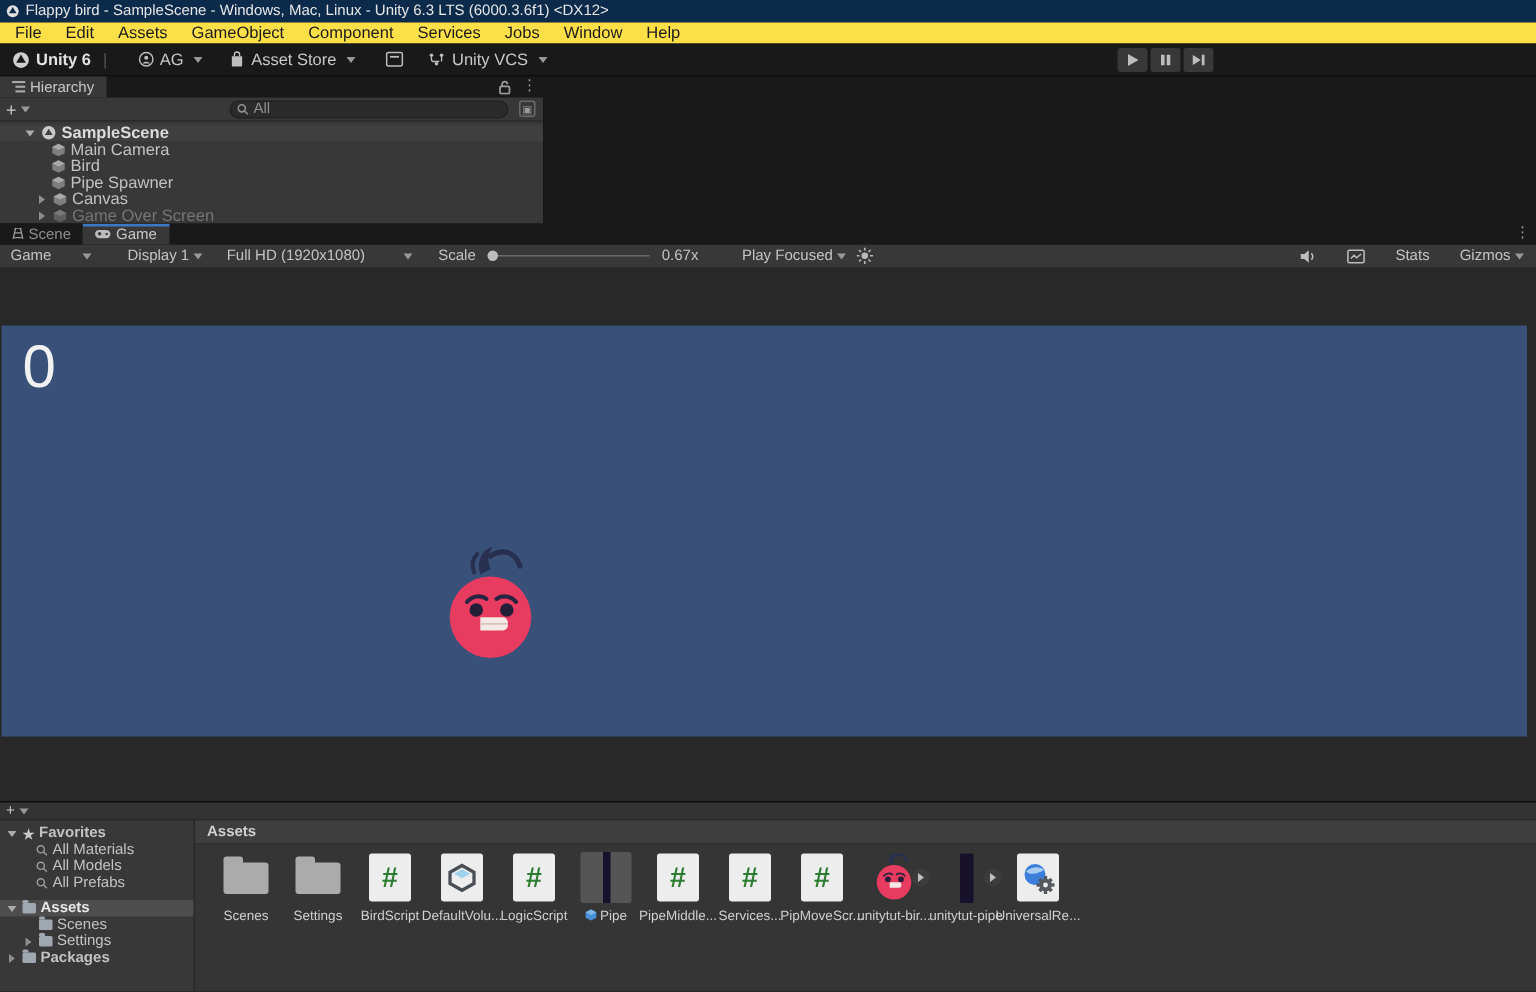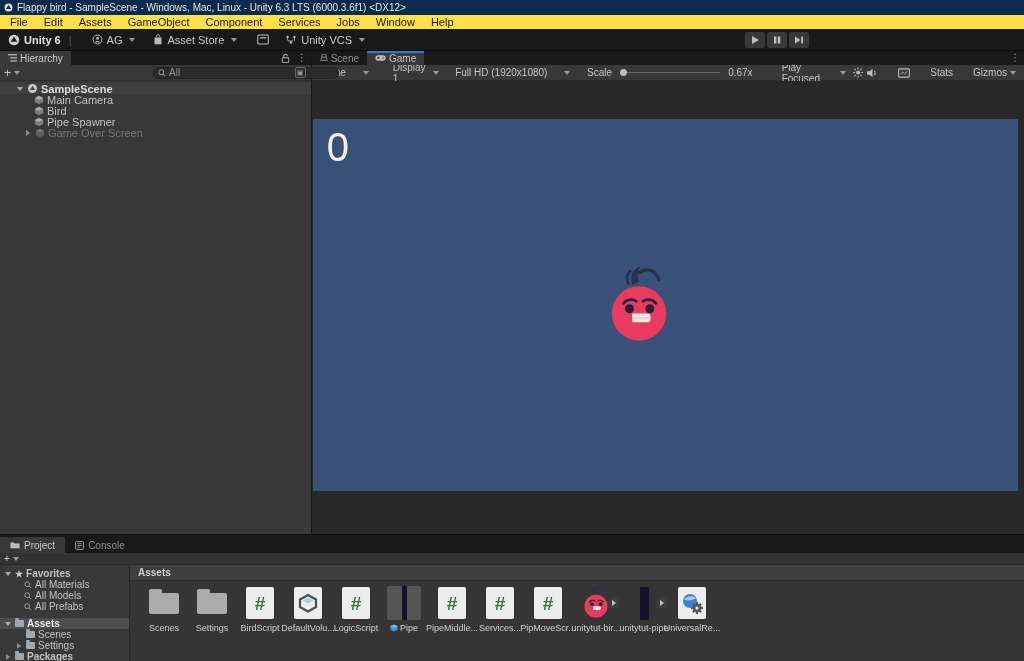--- a/index.html
+++ b/index.html
@@ -18,21 +18,21 @@
   .tb-btn { display:flex; align-items:center; gap:4px; background:transparent; border:none;
     color:#C8C8C8; font-size:11px; padding:2px 4px; border-radius:3px; }
   .tb-sep { color:#555; margin:0 4px; }
   .caret { width:0; height:0; border-left:3px solid transparent; border-right:3px solid transparent;
     border-top:4px solid #999; display:inline-block; margin-left:3px; }
   .play-controls { position:absolute; left:745px; top:3px; display:flex; gap:2px; }
   .pc-btn { width:20px; height:16px; background:#383838; border:none; border-radius:2px;
     display:flex; align-items:center; justify-content:center; }
 
   
-  .main { height:483px; display:flex; }
+  .main { height:483px; display:flex;flex-direction:column; }
   .panel-tabs { height:14px; background:#191919; display:flex; align-items:flex-end; font-size:10px; color:#B4B4B4; position:relative; }
   .ptab { height:14px; display:flex; align-items:center; gap:3px; padding:0 8px; background:#191919; color:#8F8F8F; }
   .ptab.active { background:#383838; color:#C8C8C8; }
   .ptab.accent-top { box-shadow:inset 0 2px 0 #3C78C8; }
   .tabs-right { position:absolute; right:4px; top:0; height:14px; display:flex; align-items:center; gap:7px; }
   .kebab { color:#9B9B9B; font-size:10px; line-height:10px; }
 
   .hier-panel { width:363px; display:flex; flex-direction:column; border-right:1px solid #161616; }
   .hier-toolbar { height:16px; background:#383838; border-bottom:1px solid #2b2b2b;
     display:flex; align-items:center; padding:0 4px; color:#BDBDBD; font-size:10px; position:relative; }
@@ -241,20 +241,30 @@
           </svg>
         <span>Bird</span>
       </div>
       <div class="trow" style="padding-left:34px">
         <svg width="10" height="10" viewBox="0 0 12 12">
             <polygon points="6,1 11,3.5 11,8.5 6,11 1,8.5 1,3.5" fill="#7E7E7E"></polygon>
             <polygon points="6,1 11,3.5 6,6 1,3.5" fill="#A9A9A9"></polygon>
           </svg>
         <span>Pipe Spawner</span>
       </div>
+      <div class="trow" style="padding-left:24px">
+        <span class="arr-slot">
+            <span class="arr-r"></span>
+          </span>
+        <svg width="10" height="10" viewBox="0 0 12 12">
+            <polygon points="6,1 11,3.5 11,8.5 6,11 1,8.5 1,3.5" fill="#7E7E7E"></polygon>
+            <polygon points="6,1 11,3.5 6,6 1,3.5" fill="#A9A9A9"></polygon>
+          </svg>
+        <span>Canvas</span>
+      </div>
       <div class="trow dim" style="padding-left:24px">
         <span class="arr-slot">
             <span class="arr-r"></span>
           </span>
         <svg width="10" height="10" viewBox="0 0 12 12">
             <polygon points="6,1 11,3.5 11,8.5 6,11 1,8.5 1,3.5" fill="#5F5F5F"></polygon>
             <polygon points="6,1 11,3.5 6,6 1,3.5" fill="#787878"></polygon>
           </svg>
         <span>Game Over Screen</span>
       </div>
@@ -338,35 +348,20 @@
           <circle cx="66" cy="63" r="6.6" fill="#241F38"></circle>
           <path d="M40 70 h22 a5 5 0 0 1 5 5 v3 a5 5 0 0 1 -5 5 h-22 z" fill="#F5E9E5"></path>
           <path d="M40 76.5 H67" stroke="#D9C0BD" stroke-width="1.6"></path>
         </svg>
       </div>
     </div>
   </div>
 </div>
 
 <div class="bottom">
-  <div class="bottom-tabs">
-    <div class="btab active">
-      <svg width="10" height="8" viewBox="0 0 12 9">
-          <path d="M0.5 1.5 h4 l1 1.3 h6 v5.7 h-11 z" fill="#BDBDBD"></path>
-        </svg>
-      <span>Project</span>
-    </div>
-    <div class="btab">
-      <svg width="9" height="9" viewBox="0 0 10 10">
-          <rect x="0.6" y="0.6" width="8.8" height="8.8" rx="1" fill="none" stroke="#9B9B9B" stroke-width="1.1"></rect>
-          <path d="M2.5 3 h5 M2.5 5 h5 M2.5 7 h3" stroke="#9B9B9B" stroke-width="1"></path>
-        </svg>
-      <span>Console</span>
-    </div>
-  </div>
   <div class="plus-row">
     <span style="display:flex;align-items:center">
       <span>+</span>
         <span class="caret"></span>
     </span>
   </div>
   <div class="proj-body">
     <div class="proj-tree">
       <div class="prow bold" style="padding-left:4px">
         <span class="arr-slot">

